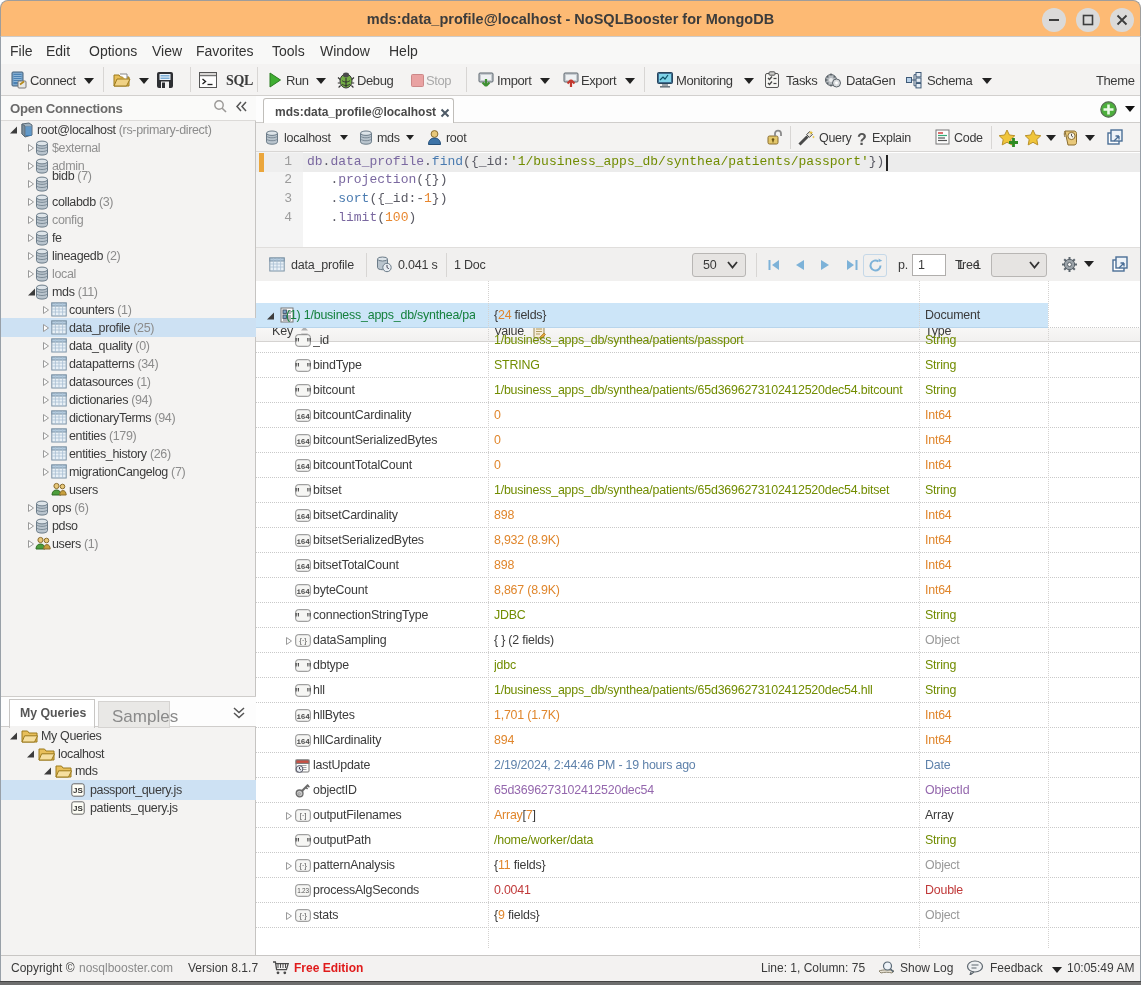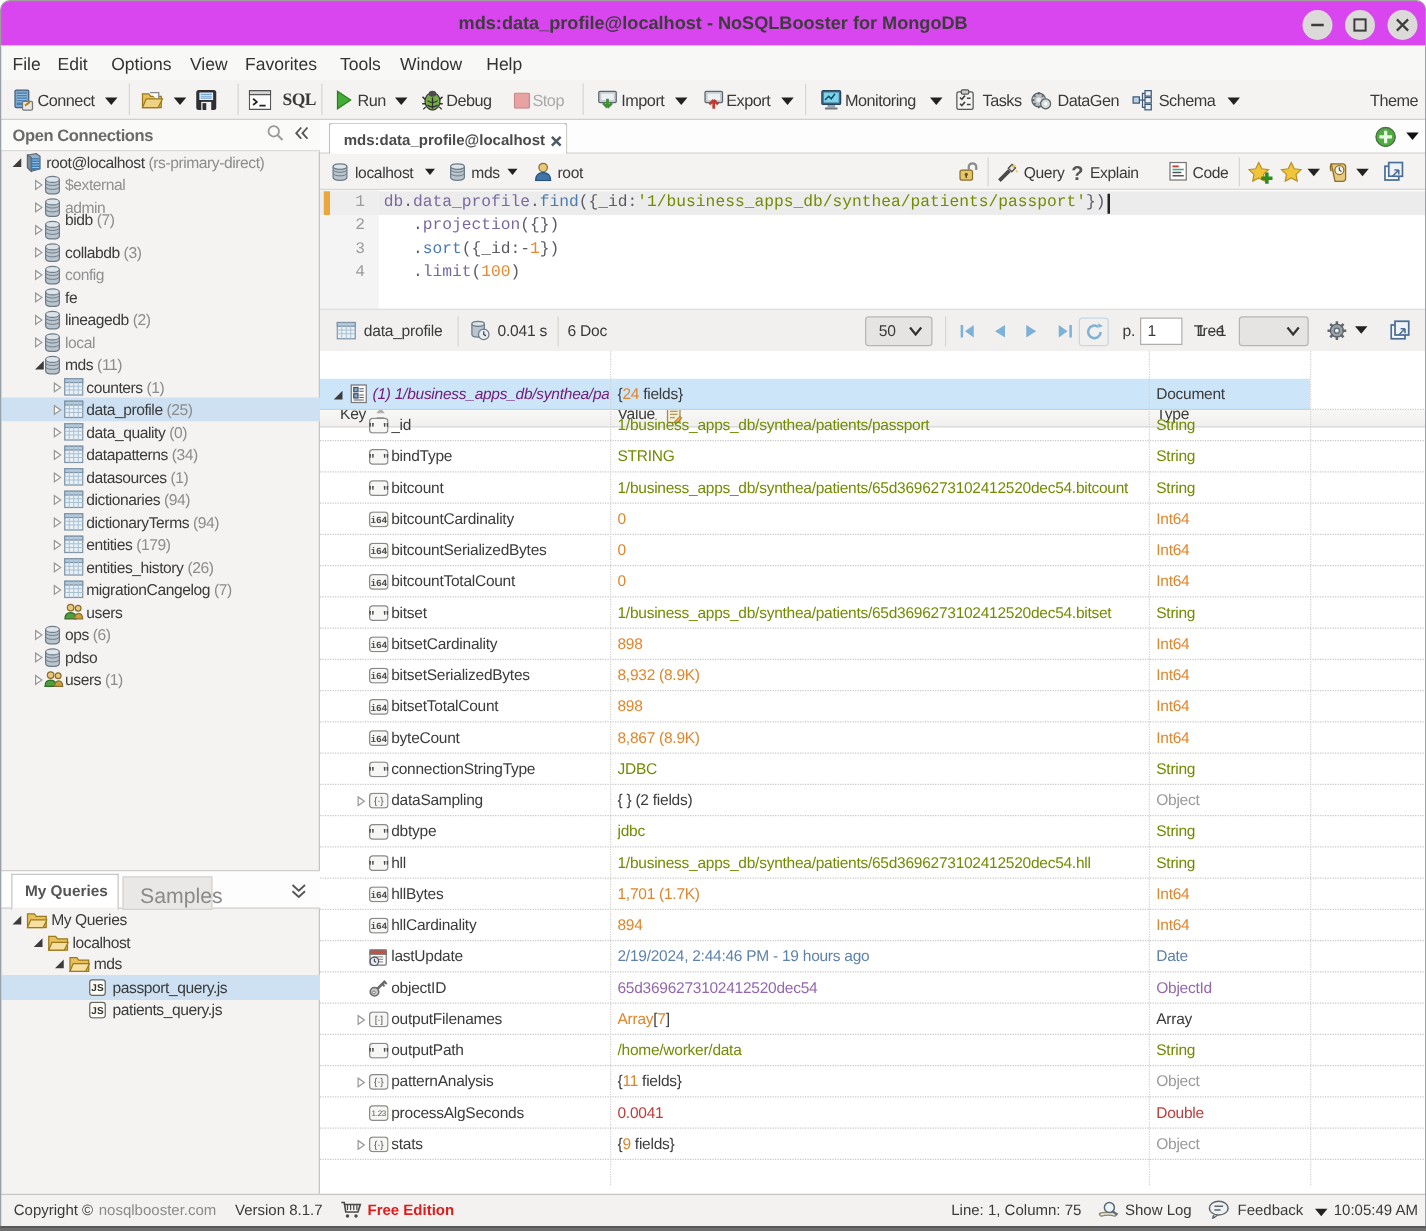--- a/index.html
+++ b/index.html
@@ -4,21 +4,21 @@
 <style>
   * { margin:0; padding:0; box-sizing:border-box; }
   html,body { width:1141px; height:985px; overflow:hidden; background:#fafafa; }
   body { font-family:"Liberation Sans", sans-serif; color:#3a3a3a; }
   .window { position:absolute; left:0; top:0; width:1141px; height:985px; background:#fff; }
   .winborder { position:absolute; top:37px; width:1px; height:944px; background:#98a0a8; z-index:50; }
   .abs { position:absolute; }
 
   
   .titlebar { position:absolute; left:0; top:0; width:1141px; height:37px;
-    background:#d946ef; border:1px solid #9f9d9b; border-bottom:1px solid #cdcbc9;
+    background:#fdba74; border:1px solid #9f9d9b; border-bottom:1px solid #cdcbc9;
     border-radius:8px 8px 0 0; }
   .titlebar .title { position:absolute; left:0; right:0; top:10px; text-align:center;
     font-weight:bold; font-size:14.5px; color:#3c3c3c; }
   .winbtn { position:absolute; top:7px; width:24px; height:24px; border-radius:50%;
     background:#dbdad9; }
   .winbtn svg { position:absolute; left:0; top:0; }
 
   
   .menubar { position:absolute; left:0; top:37px; width:1141px; height:27px; background:#f8f8f7; }
   .menubar span { position:absolute; top:6px; font-size:14px; color:#333; }
@@ -609,21 +609,21 @@
 <span class="abs" style="left:35px;top:10px;">data_profile</span>
 <span class="tsep" style="left:110px;top:5px;height:24px;"></span>
 <svg class="abs" style="left:120px;top:8px;" width="16" height="17" viewBox="0 0 16 17">
 <path d="M1.5 3 v8.4 c0 1.5 2.3 2.3 5 2.3 s5 -0.8 5 -2.3 v-8.4" fill="#b9c4cd" stroke="#6b7b88"></path>
 <ellipse cx="6.5" cy="3" rx="5" ry="2" fill="#dde4e9" stroke="#6b7b88"></ellipse>
 <circle cx="11" cy="11.5" r="4.2" fill="#e8edf2" stroke="#6b7b88"></circle>
 <path d="M11 9 v2.5 l1.8 1.2" fill="none" stroke="#445" stroke-width="1"></path>
 </svg>
 <span class="abs" style="left:142px;top:10px;">0.041 s</span>
 <span class="tsep" style="left:190px;top:5px;height:24px;"></span>
-<span class="abs" style="left:198px;top:10px;">6 Doc</span>
+<span class="abs" style="left:198px;top:10px;">1 Doc</span>
 <div class="abs" style="left:436px;top:5px;width:54px;height:24px;background:#e6e4e2;border:1px solid #b8b6b4;border-radius:3px;"></div>
 <span class="abs" style="left:447px;top:10px;">50</span>
 <svg class="abs" style="left:471px;top:13px;" width="11" height="8">
           <path d="M1 1 L5.5 6.5 L10 1" fill="none" stroke="#333" stroke-width="1.8"></path>
         </svg>
 <span class="tsep" style="left:500px;top:5px;height:24px;"></span>
 <svg class="abs" style="left:511px;top:11px;" width="13" height="12">
           <path d="M2.5 1 v10" stroke="#7db2d8" stroke-width="2"></path>
           <path d="M12 1 L5 6 L12 11 z" fill="#7db2d8"></path>
         </svg>
@@ -681,21 +681,21 @@
 <div class="grow" style="top:22px;background:#cce5f8;border-bottom:1px solid #b8d5ec;width:792px;">
           <svg class="abs" style="left:10px;top:9px;" width="9" height="9">
             <path d="M1 7.5 L8 0.5 L8 7.5 z" fill="#3c3c3c"></path>
           </svg>
           <svg class="abs" style="left:24px;top:4px;" width="14" height="16" viewBox="0 0 14 16">
 <rect x="1" y="1" width="12" height="14" fill="#fdfdfd" stroke="#777"></rect>
 <rect x="3" y="3" width="3.4" height="3.4" fill="#7da7cc" stroke="#456"></rect>
 <rect x="3" y="8" width="3.4" height="3.4" fill="#7da7cc" stroke="#456"></rect>
 <path d="M7.5 4h3.5 M7.5 6h3.5 M7.5 9h3.5 M7.5 11h3.5 M3 13h8" stroke="#556" stroke-width="0.9"></path>
 </svg>
-          <span class="key" style="left:42px;width:189px;color:#701a75;font-style:italic;">(1) 1/business_apps_db/synthea/pa</span>
+          <span class="key" style="left:30px;width:189px;color:#15803d;">(1) 1/business_apps_db/synthea/pa</span>
           <span class="val"><span class="c-dark">{</span><span class="c-num">24</span><span class="c-dark"> fields}</span></span>
           <span class="typ c-dark">Document</span>
         </div>
 <div class="abs" style="left:792px;top:22px;width:93px;height:25px;background:#fff;border-bottom:1px dotted #c9c9c9;"></div>
 <div class="grow" style="top:47px;">
           <svg class="abs" style="left:39px;top:6px;" width="16" height="13" viewBox="0 0 16 13">
             <rect x="0.7" y="0.7" width="14.6" height="11.6" fill="#f6f6f4" stroke="#8a8a8a" rx="2.5"></rect>
             <text x="8" y="11.8" font-size="10" font-weight="bold" fill="#4a4a4a" text-anchor="middle" font-family="Liberation Mono">" "</text>
           </svg>
           <span class="key">_id</span>

